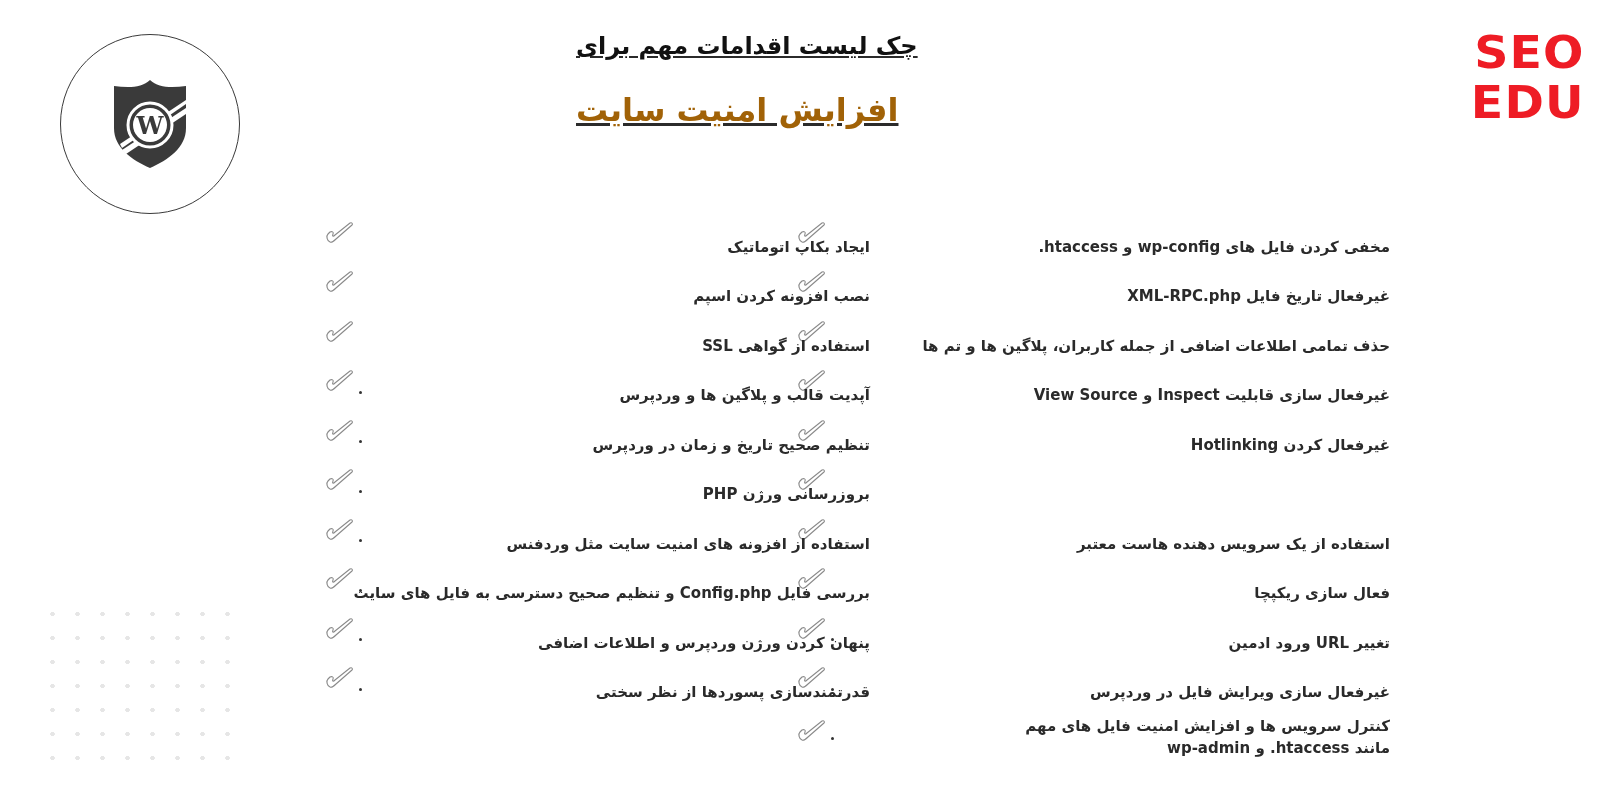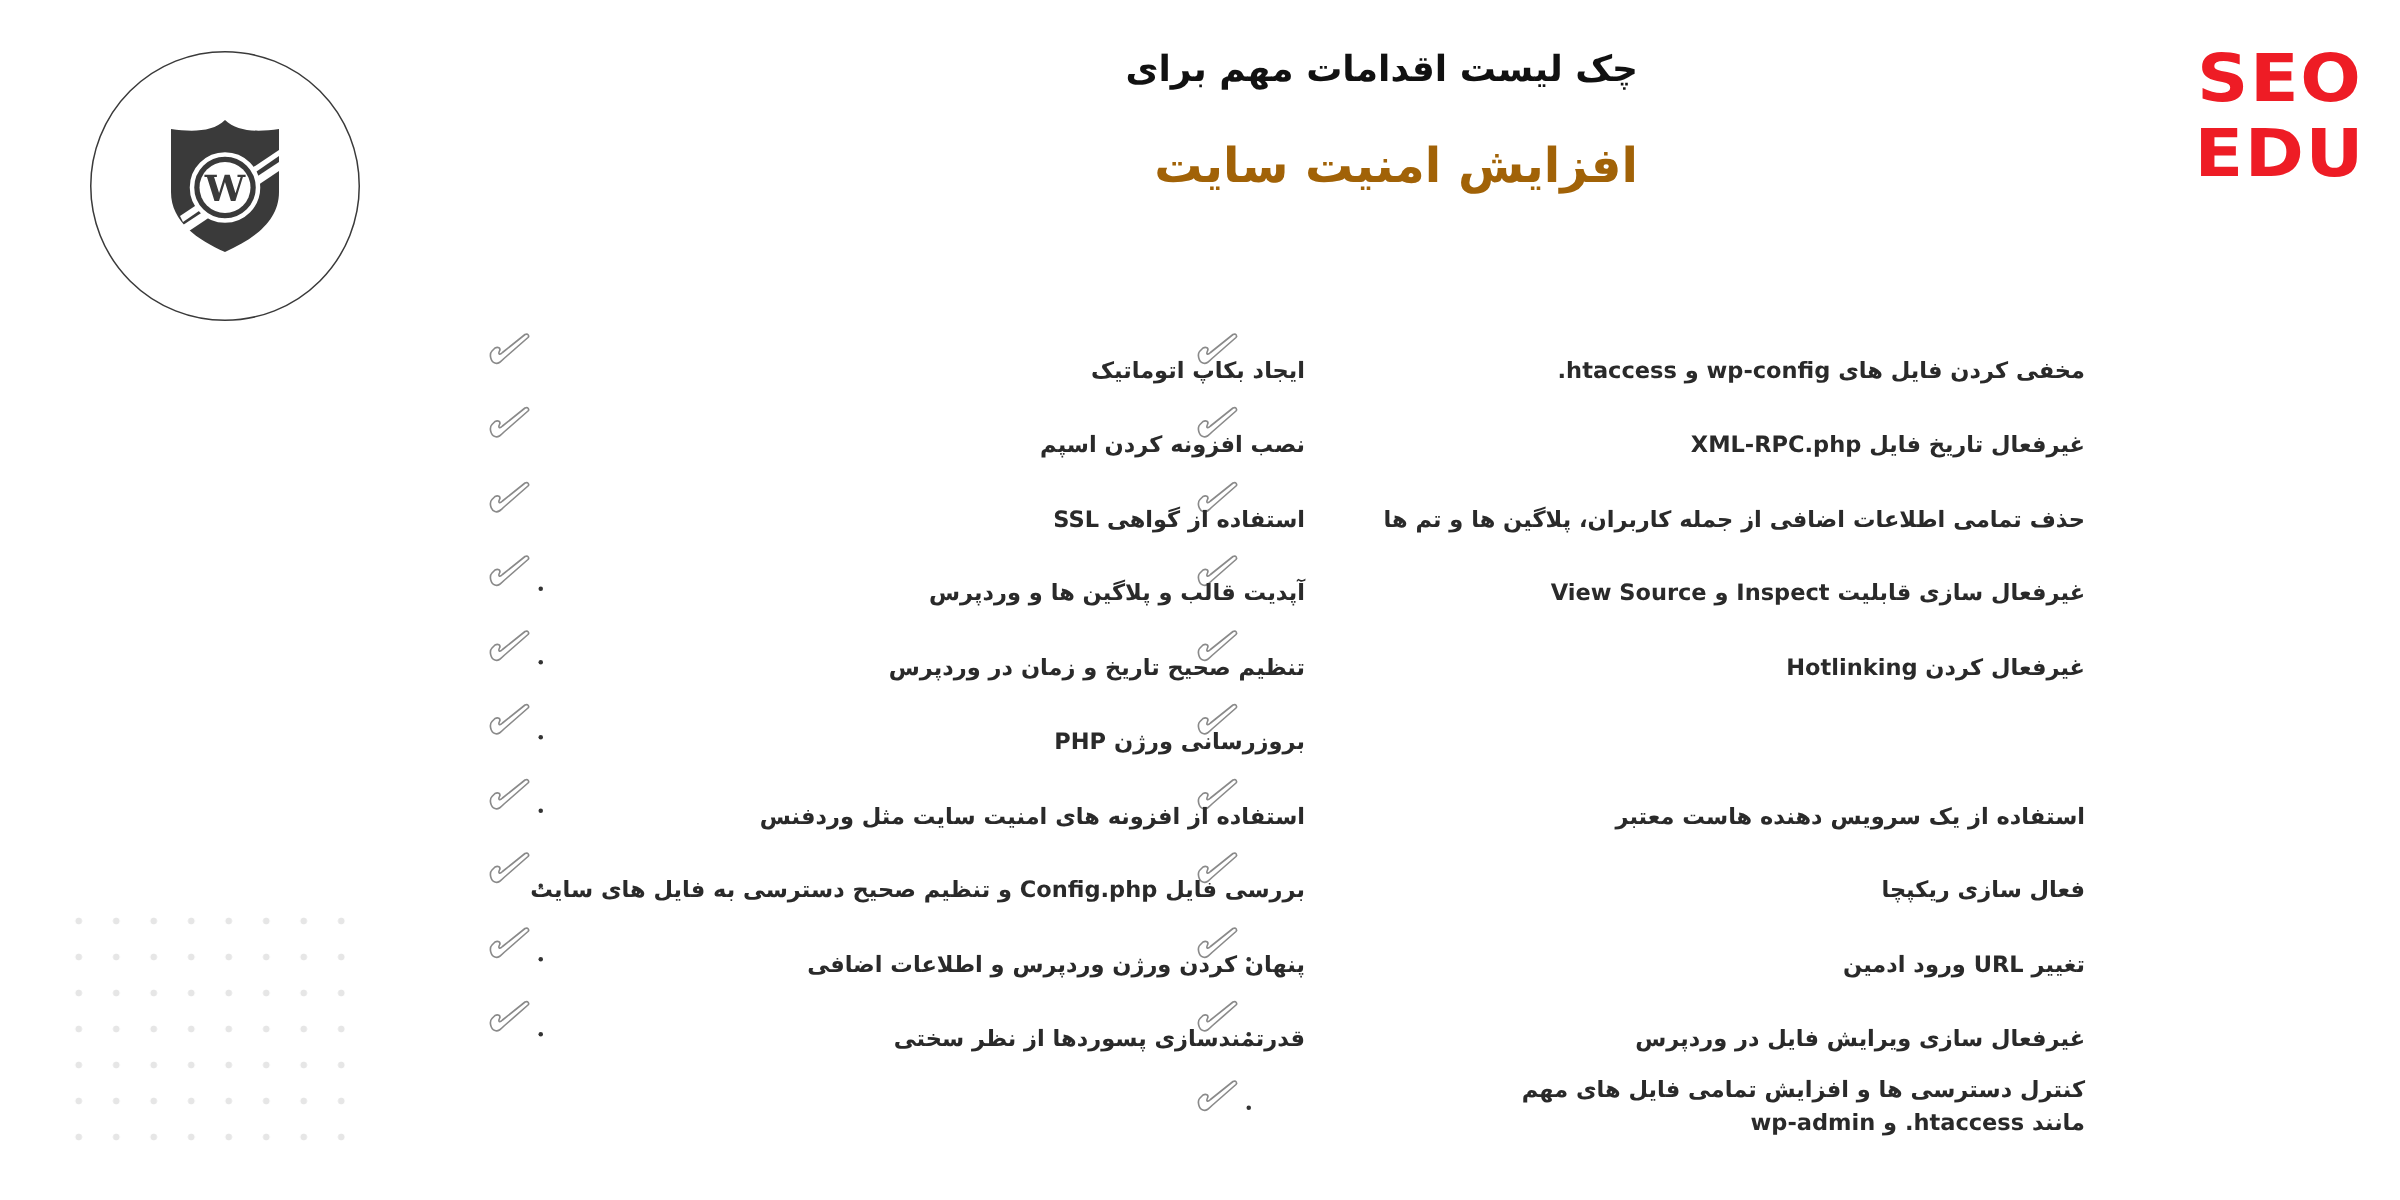--- a/index.html
+++ b/index.html
@@ -3,31 +3,31 @@
   <meta charset="utf-8">
   <style>
     * { box-sizing: border-box; margin: 0; padding: 0; }
     html, body { width: 1600px; height: 800px; background: #ffffff; overflow: hidden; }
     body { position: relative; font-family: "DejaVu Sans", sans-serif; color: #2b2b2b; }
 
     .logo {
       position: absolute; left: 1455px; top: 28px; width: 120px;
       font-family: "DejaVu Sans", sans-serif; font-weight: 900;
       color: #ee1c25; font-size: 44px; line-height: 50px; letter-spacing: 1px;
-      direction: ltr; text-align: center;
+      direction: ltr; text-align: right;
     }
     .logo span { display: block; font-weight: bold; transform: scaleX(1.08); transform-origin: left; }
 
     .emblem {
       position: absolute; left: 60px; top: 34px; width: 180px; height: 180px;
       border: 1.2px solid #3a3a3a; border-radius: 50%;
       display: flex; align-items: center; justify-content: center;
     }
 
-    .header { position: absolute; left: 632px; top: 24px; width: 460px; text-align: right; direction: rtl; }
+    .header { position: absolute; left: 576px; top: 24px; width: 460px; text-align: left; direction: rtl; text-decoration: underline; }
     .subtitle { font-size: 24px; font-weight: bold; color: #111; line-height: 44px; }
     .title { font-size: 32px; font-weight: bold; color: #a16207; line-height: 72px; margin-top: 6px; }
 
     .dotgrid {
       position: absolute; left: 40px; top: 602px; width: 190px; height: 160px;
       background-image: radial-gradient(circle, #e6e6e6 2px, transparent 2.5px);
       background-size: 25px 24px;
       background-position: 0 0;
     }
 
@@ -140,21 +140,21 @@
     </div>
   <div class="item">
       <span class="text">غیرفعال سازی ویرایش فایل در وردپرس</span>
       <svg class="check">
         <use href="#chk"></use>
       </svg>
       <span class="dotmark"></span>
     </div>
   <div class="item tall">
       <span class="text">
-        <span class="line2">کنترل دسترسی ها و افزایش تمامی فایل های مهم</span>
+        <span class="line2">کنترل سرویس ها و افزایش امنیت فایل های مهم</span>
         <span class="line2">مانند htaccess. و wp-admin</span>
       </span>
       <svg class="check">
         <use href="#chk"></use>
       </svg>
       <span class="dotmark"></span>
     </div>
 </div>
 
 <div class="col col-left">

